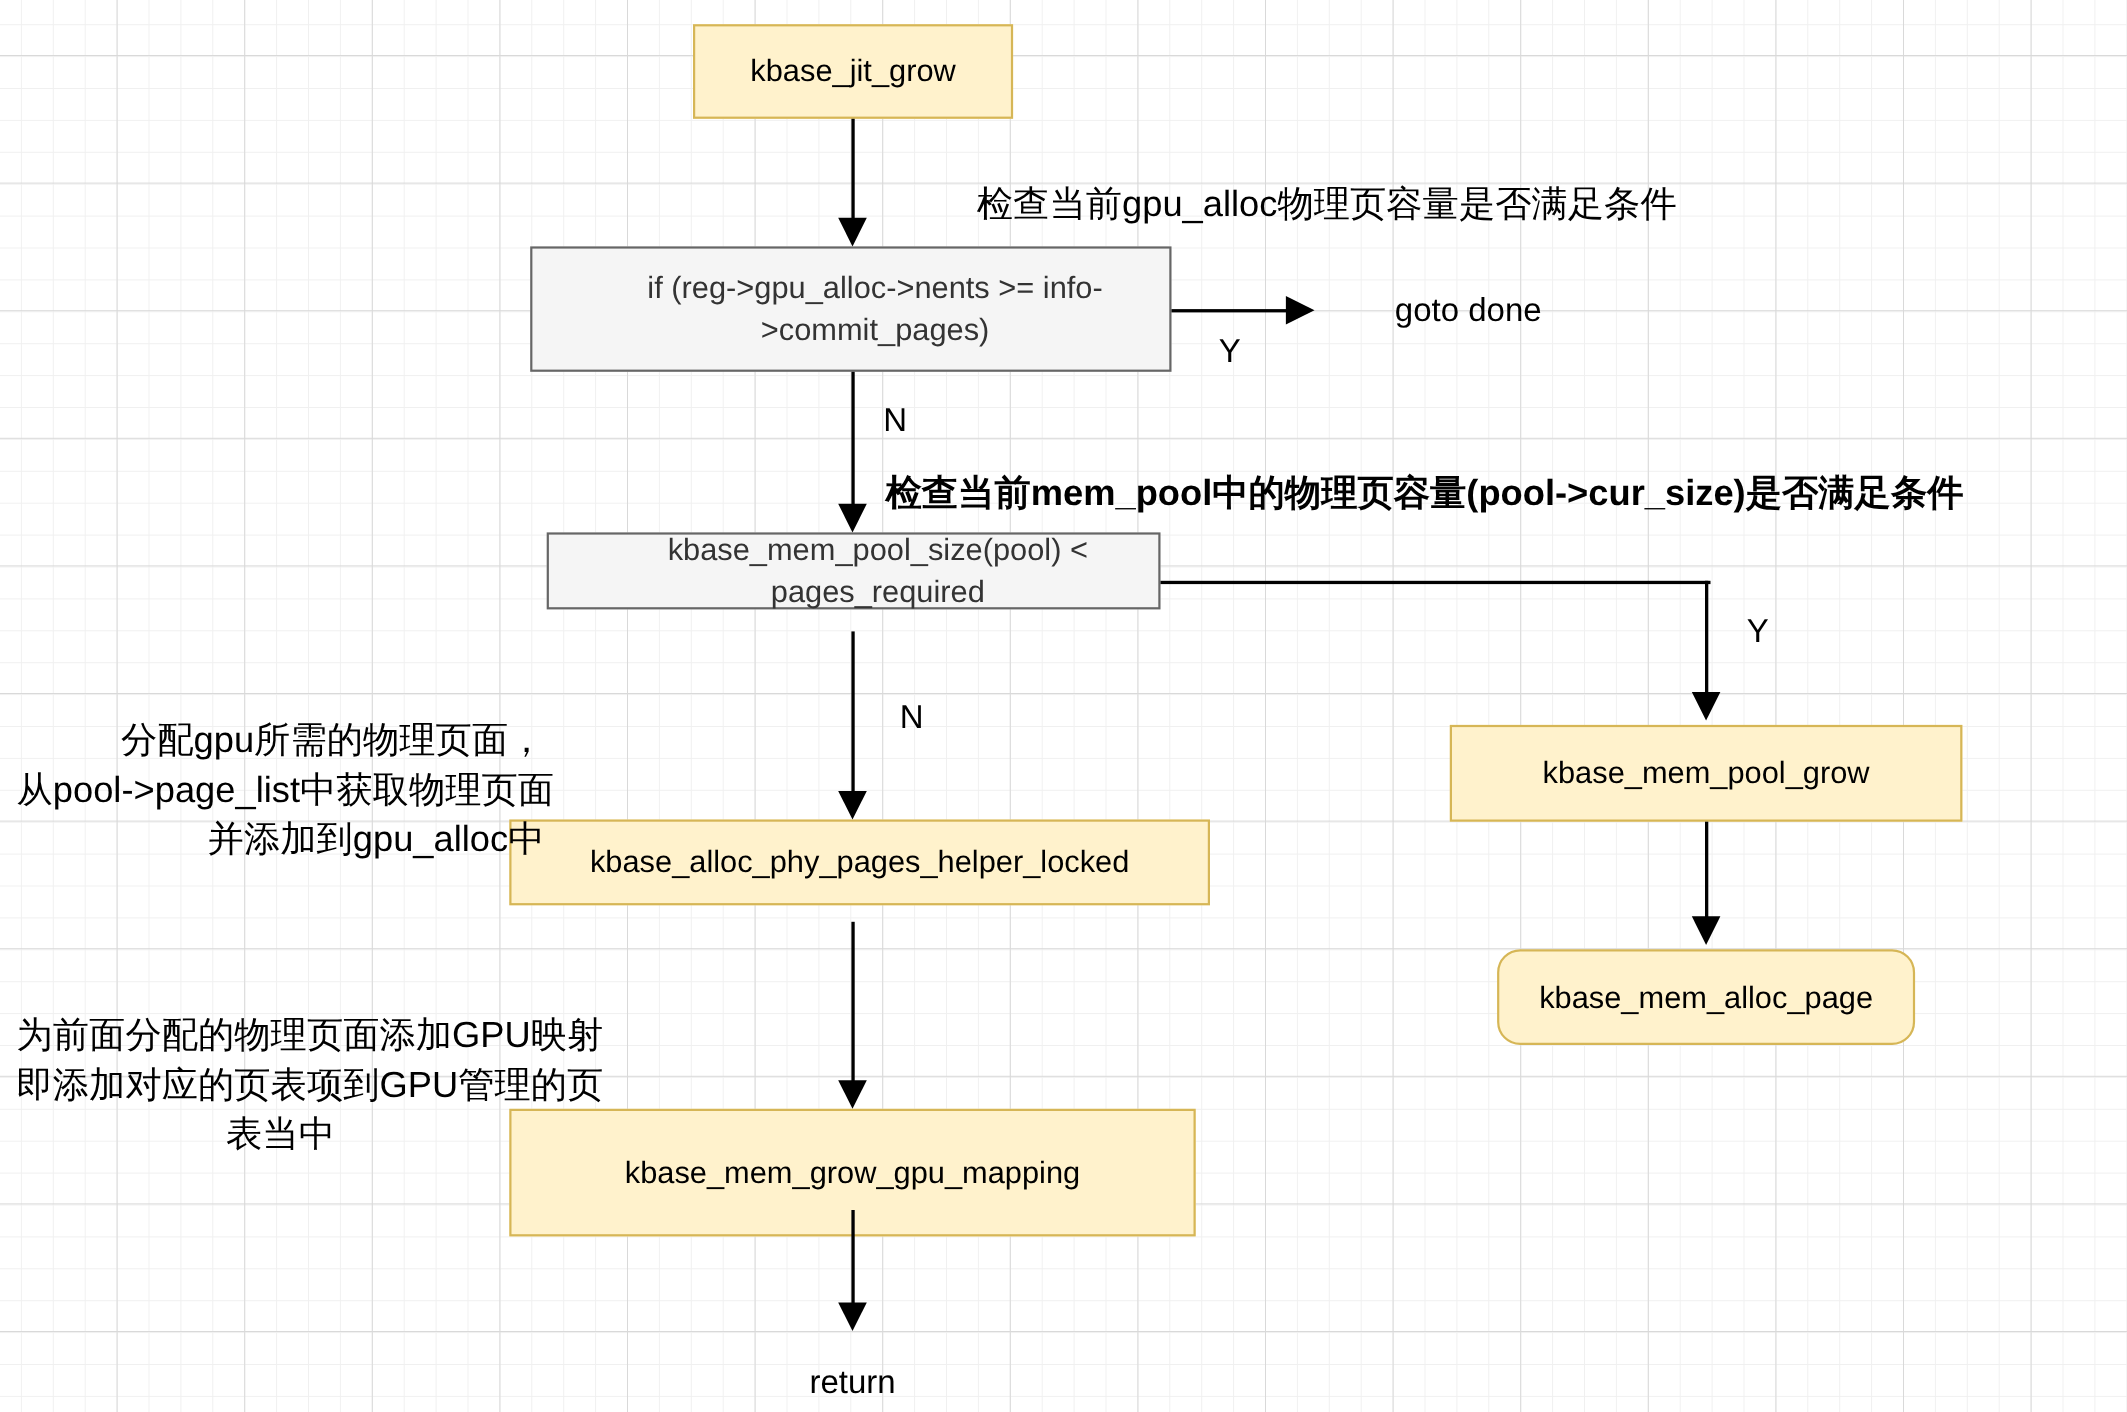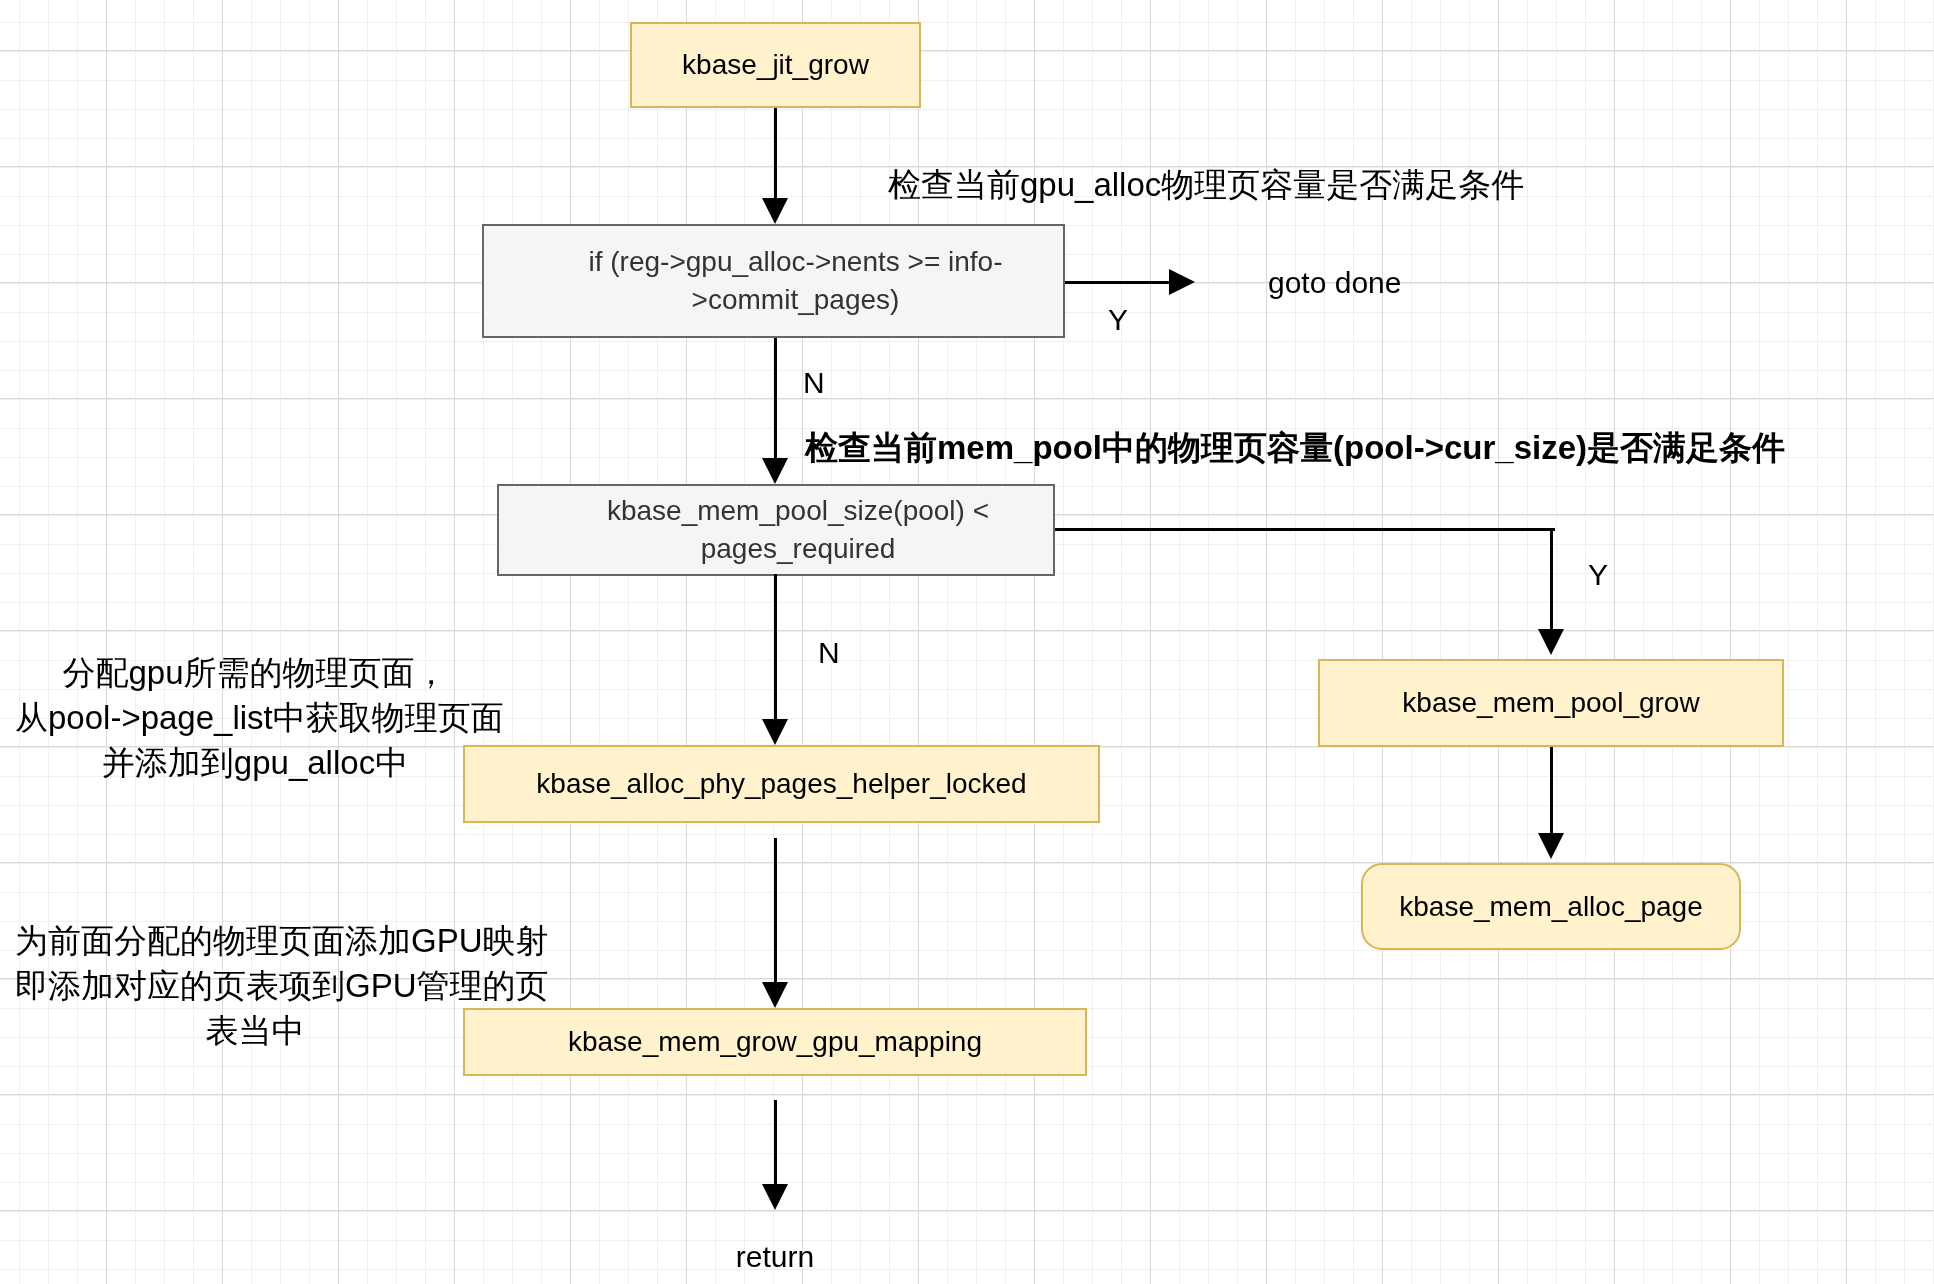--- a/index.html
+++ b/index.html
@@ -71,28 +71,28 @@
 
 <div id="canvas">
 
   <div class="node process" style="left:630px;top:22px;width:291px;height:86px;">kbase_jit_grow</div>
 
   <div class="node decision" style="left:482px;top:224px;width:583px;height:114px;">
     <div>if (reg-&gt;gpu_alloc-&gt;nents &gt;= info-</div>
     <div>&gt;commit_pages)</div>
   </div>
 
-  <div class="node decision" style="left:497px;top:484px;width:558px;height:92px;">
+  <div class="node decision" style="left:497px;top:484px;width:558px;height:70px;">
     <div>kbase_mem_pool_size(pool) &lt;</div>
     <div>pages_required</div>
   </div>
 
   <div class="node process" style="left:463px;top:745px;width:637px;height:78px;">kbase_alloc_phy_pages_helper_locked</div>
 
-  <div class="node process" style="left:463px;top:1008px;width:624px;height:68px;">kbase_mem_grow_gpu_mapping</div>
+  <div class="node process" style="left:463px;top:1008px;width:624px;height:116px;">kbase_mem_grow_gpu_mapping</div>
 
   <div class="node process" style="left:1318px;top:659px;width:466px;height:88px;">kbase_mem_pool_grow</div>
 
   <div class="node process" style="left:1361px;top:863px;width:380px;height:87px;border-radius:21px;">kbase_mem_alloc_page</div>
 
   <div class="vline" style="left:774px;top:108px;width:3px;height:92px;"></div>
   <div class="ah-down" style="left:762px;top:198px;"></div>
 
   <div class="hline" style="left:1065px;top:281px;width:106px;height:3px;"></div>
   <div class="ah-right" style="left:1169px;top:269px;"></div>
@@ -125,21 +125,21 @@
   <div class="edge-label" style="left:1588px;top:558px;">Y</div>
 
   <div class="edge-label" style="left:818px;top:636px;">N</div>
 
   <div class="edge-label" style="left:700px;top:1240px;width:150px;text-align:center;">return</div>
 
   <div class="ann" style="left:888px;top:163px;">检查当前gpu_alloc物理页容量是否满足条件</div>
 
   <div class="ann" style="left:805px;top:426px;font-weight:bold;">检查当前mem_pool中的物理页容量(pool-&gt;cur_size)是否满足条件</div>
 
-  <div class="ann-block" style="left:15px;top:650px;width:480px;">
+  <div class="ann-block" style="left:15px;top:650px;width:480px;text-align:right;">
     <div>分配gpu所需的物理页面，</div>
     <div>从pool-&gt;page_list中获取物理页面</div>
     <div>并添加到gpu_alloc中</div>
   </div>
 
   <div class="ann-block" style="left:15px;top:918px;width:480px;">
     <div>为前面分配的物理页面添加GPU映射</div>
     <div>即添加对应的页表项到GPU管理的页</div>
     <div>表当中</div>
   </div>

